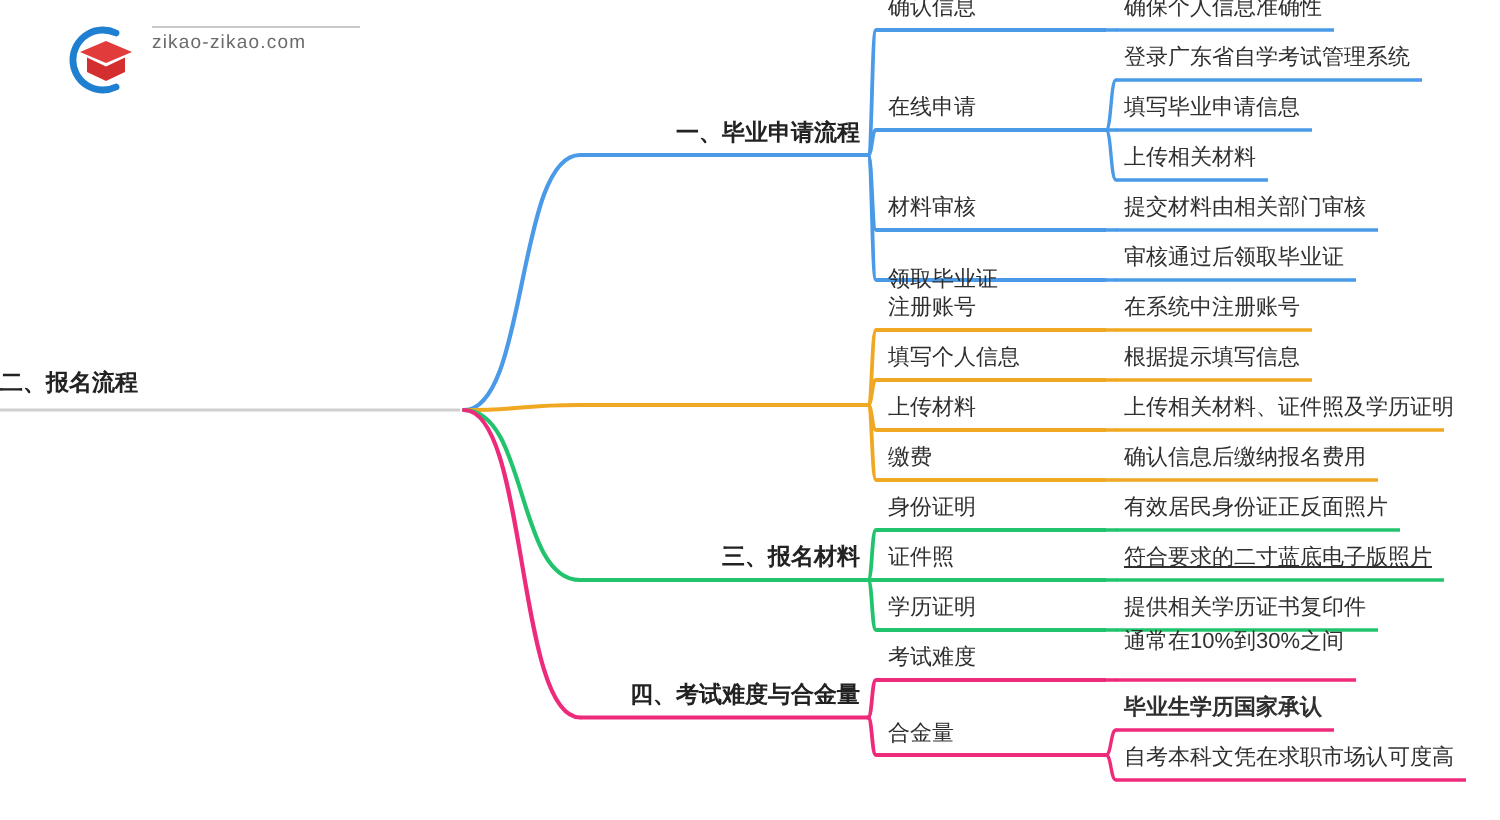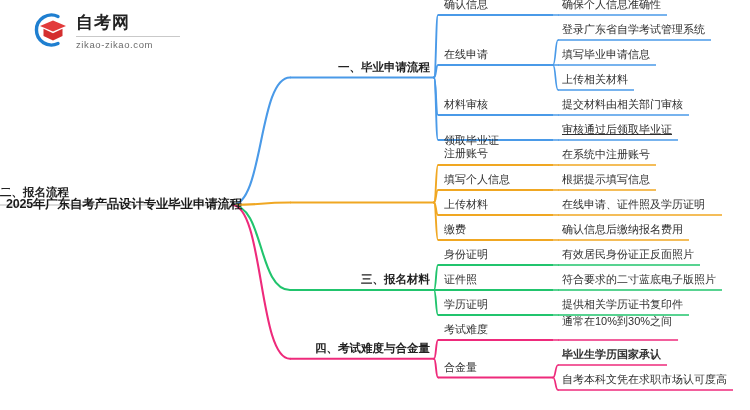--- a/index.html
+++ b/index.html
@@ -94,21 +94,20 @@
 
 <div id="root">
 
   <div id="logo">
     <svg class="mark" viewBox="0 0 42 40">
       <path d="M30 6.5 A15 15 0 1 0 30 33.5" fill="none" stroke="#1f7fd0" stroke-width="3.4" stroke-linecap="round"></path>
       <path d="M12 16 L25 10.5 L38 16 L25 21.5 Z" fill="#e23b3b"></path>
       <path d="M15.5 18.8 L15.5 26 L25 30.5 L34.5 26 L34.5 18.8 L25 23.2 Z" fill="#d42f2f"></path>
     </svg>
     <div class="wordmark">
-      <div class="cn">自考网</div>
       <div class="rule"></div>
       <div class="dom">zikao-zikao.com</div>
     </div>
   </div>
 
   <svg id="wires">
       <path d="M232,205 C263.9,205 258.1,77.5 290,77.5" fill="none" stroke="#4a9ae8" stroke-width="2.1" stroke-linecap="round"></path>
       <path d="M290,77.5 L434,77.5" fill="none" stroke="#4a9ae8" stroke-width="2.1" stroke-linecap="butt"></path>
       <path d="M434,77.5 C436.2,77.5 435.8,15 438,15" fill="none" stroke="#4a9ae8" stroke-width="1.9" stroke-linecap="round"></path>
       <path d="M438,15 L553,15" fill="none" stroke="#4a9ae8" stroke-width="1.9" stroke-linecap="butt"></path>
@@ -170,48 +169,47 @@
       <path d="M558,340 L678.046875,340" fill="none" stroke="#ee2a7b" stroke-width="1.7" stroke-linecap="butt"></path>
       <path d="M434,358.75 C436.2,358.75 435.8,377.5 438,377.5" fill="none" stroke="#ee2a7b" stroke-width="1.9" stroke-linecap="round"></path>
       <path d="M438,377.5 L553,377.5" fill="none" stroke="#ee2a7b" stroke-width="1.9" stroke-linecap="butt"></path>
       <path d="M553,377.5 C555.75,377.5 555.25,365 558,365" fill="none" stroke="#ee2a7b" stroke-width="1.7" stroke-linecap="round"></path>
       <path d="M558,365 L667,365" fill="none" stroke="#ee2a7b" stroke-width="1.7" stroke-linecap="butt"></path>
       <path d="M553,377.5 C555.75,377.5 555.25,390 558,390" fill="none" stroke="#ee2a7b" stroke-width="1.7" stroke-linecap="round"></path>
       <path d="M558,390 L733,390" fill="none" stroke="#ee2a7b" stroke-width="1.7" stroke-linecap="butt"></path>
       <path d="M0,205 L230,205" fill="none" stroke="#cfcfcf" stroke-width="1.6" stroke-linecap="butt"></path>
     </svg>
 
-  <div class="node root-label" id="root-label" style="left:6px; top:198px;">2025年广东自考产品设计专业毕业申请流程</div>
 
   <div id="nodes">
       <div class="node lvl1" style="top: 61.5px; left: 0px; width: 430px; text-align: right;">一、毕业申请流程</div>
       <div class="node lvl2" style="top: -1px; left: 444px;">确认信息</div>
       <div class="node lvl3" style="top: -1px; left: 562px;">确保个人信息准确性</div>
       <div class="node lvl2" style="top: 49px; left: 444px;">在线申请</div>
       <div class="node lvl3" style="top: 24px; left: 562px;">登录广东省自学考试管理系统</div>
       <div class="node lvl3" style="top: 49px; left: 562px;">填写毕业申请信息</div>
       <div class="node lvl3" style="top: 74px; left: 562px;">上传相关材料</div>
       <div class="node lvl2" style="top: 99px; left: 444px;">材料审核</div>
       <div class="node lvl3" style="top: 99px; left: 562px;">提交材料由相关部门审核</div>
       <div class="node lvl2" style="top: 124px; left: 444px; margin-top: 11px;">领取毕业证</div>
-      <div class="node lvl3" style="top: 124px; left: 562px; text-decoration: underline;">审核通过后领取毕业证</div>
+      <div class="node lvl3" style="top: 124px; left: 562px;">审核通过后领取毕业证</div>
       <div class="node lvl1" style="top: 186.5px; left: 0px; width: 430px; text-align: left;">二、报名流程</div>
-      <div class="node lvl2" style="top: 149px; left: 444px; font-family: Liberation Mono, monospace;">注册账号</div>
+      <div class="node lvl2" style="top: 149px; left: 444px;">注册账号</div>
       <div class="node lvl3" style="top: 149px; left: 562px;">在系统中注册账号</div>
       <div class="node lvl2" style="top: 174px; left: 444px;">填写个人信息</div>
       <div class="node lvl3" style="top: 174px; left: 562px;">根据提示填写信息</div>
       <div class="node lvl2" style="top: 199px; left: 444px;">上传材料</div>
-      <div class="node lvl3" style="top: 199px; left: 562px;">在线申请、证件照及学历证明</div>
+      <div class="node lvl3" style="top: 199px; left: 562px;">上传相关材料、证件照及学历证明</div>
       <div class="node lvl2" style="top: 224px; left: 444px;">缴费</div>
       <div class="node lvl3" style="top: 224px; left: 562px;">确认信息后缴纳报名费用</div>
       <div class="node lvl1" style="top: 274px; left: 0px; width: 430px; text-align: right;">三、报名材料</div>
       <div class="node lvl2" style="top: 249px; left: 444px;">身份证明</div>
       <div class="node lvl3" style="top: 249px; left: 562px;">有效居民身份证正反面照片</div>
       <div class="node lvl2" style="top: 274px; left: 444px;">证件照</div>
-      <div class="node lvl3" style="top: 274px; left: 562px;">符合要求的二寸蓝底电子版照片</div>
+      <div class="node lvl3" style="top: 274px; left: 562px; text-decoration: underline;">符合要求的二寸蓝底电子版照片</div>
       <div class="node lvl2" style="top: 299px; left: 444px;">学历证明</div>
       <div class="node lvl3" style="top: 299px; left: 562px;">提供相关学历证书复印件</div>
       <div class="node lvl1" style="top: 342.75px; left: 0px; width: 430px; text-align: right;">四、考试难度与合金量</div>
       <div class="node lvl2" style="top: 324px; left: 444px;">考试难度</div>
       <div class="node lvl3" style="top: 316px; left: 562px;">通常在10%到30%之间</div>
       <div class="node lvl2" style="top: 361.5px; left: 444px; text-align: center;">合金量</div>
       <div class="node lvl3" style="top: 349px; left: 562px; font-weight: bold;">毕业生学历国家承认</div>
       <div class="node lvl3" style="top: 374px; left: 562px;">自考本科文凭在求职市场认可度高</div>
     </div>
 

